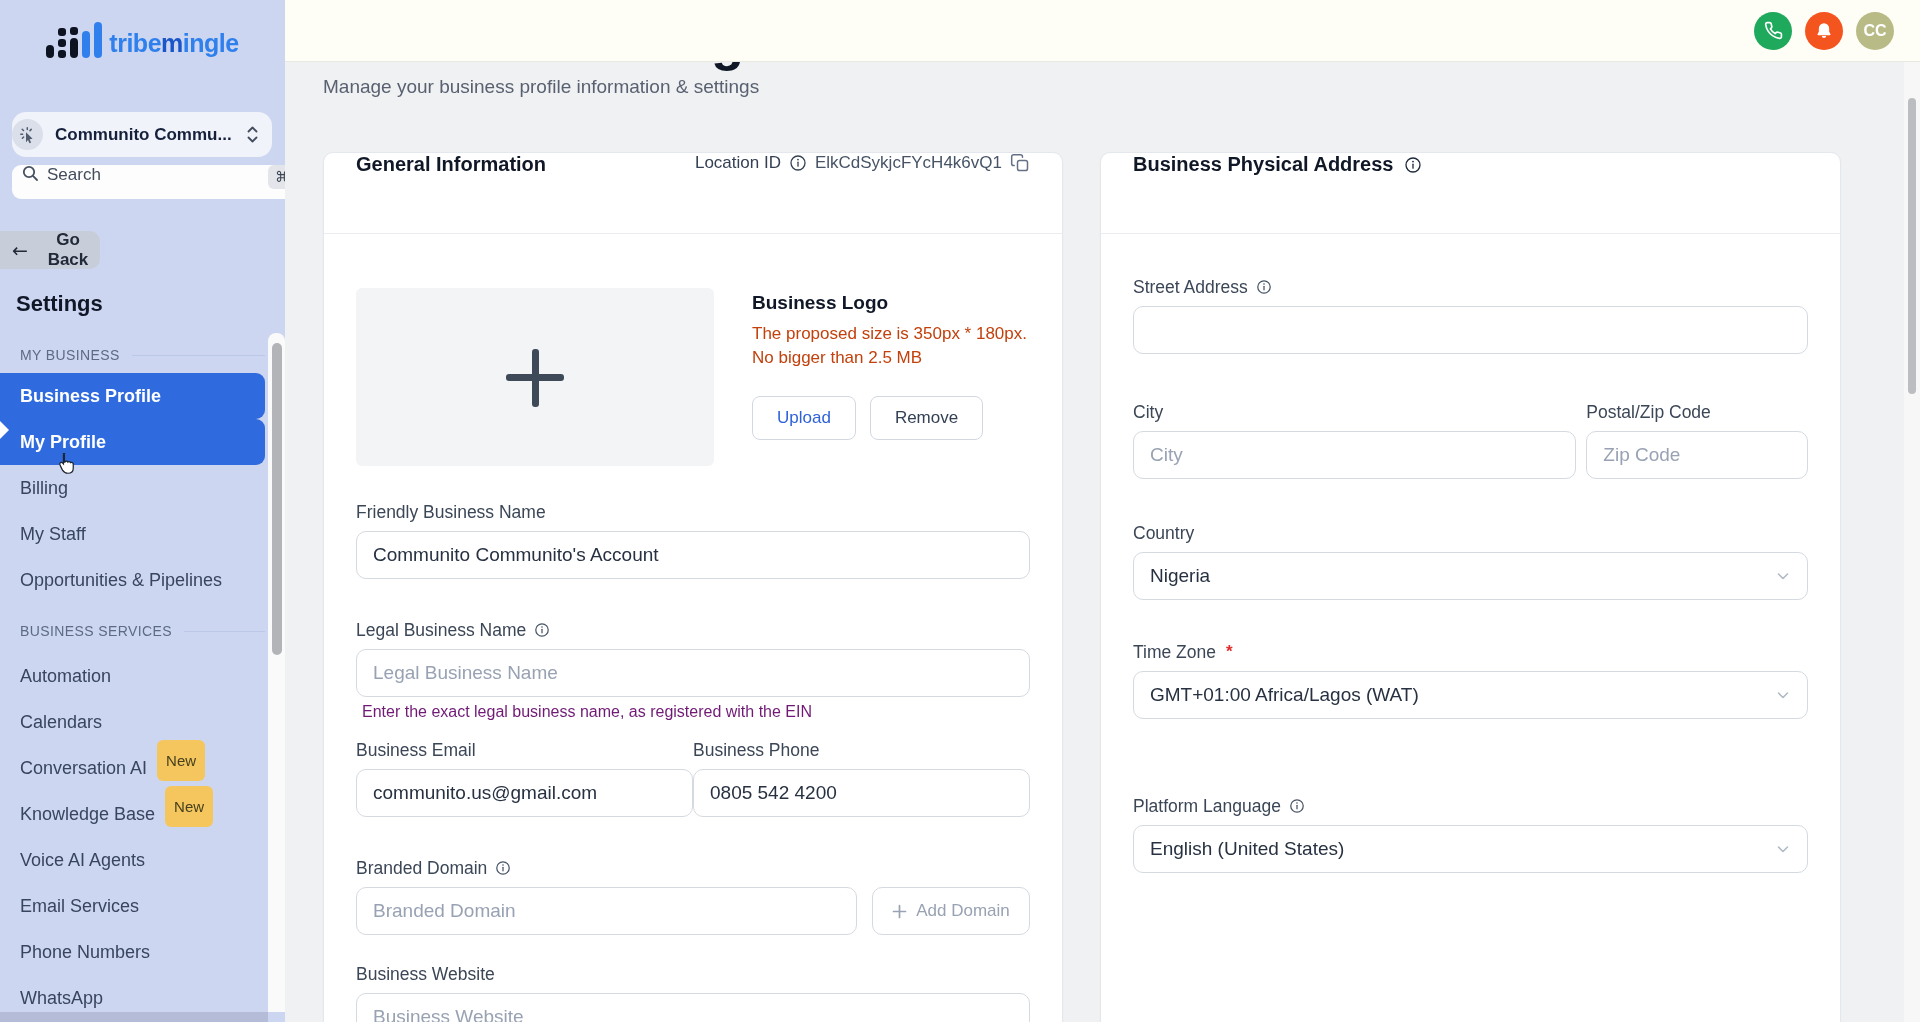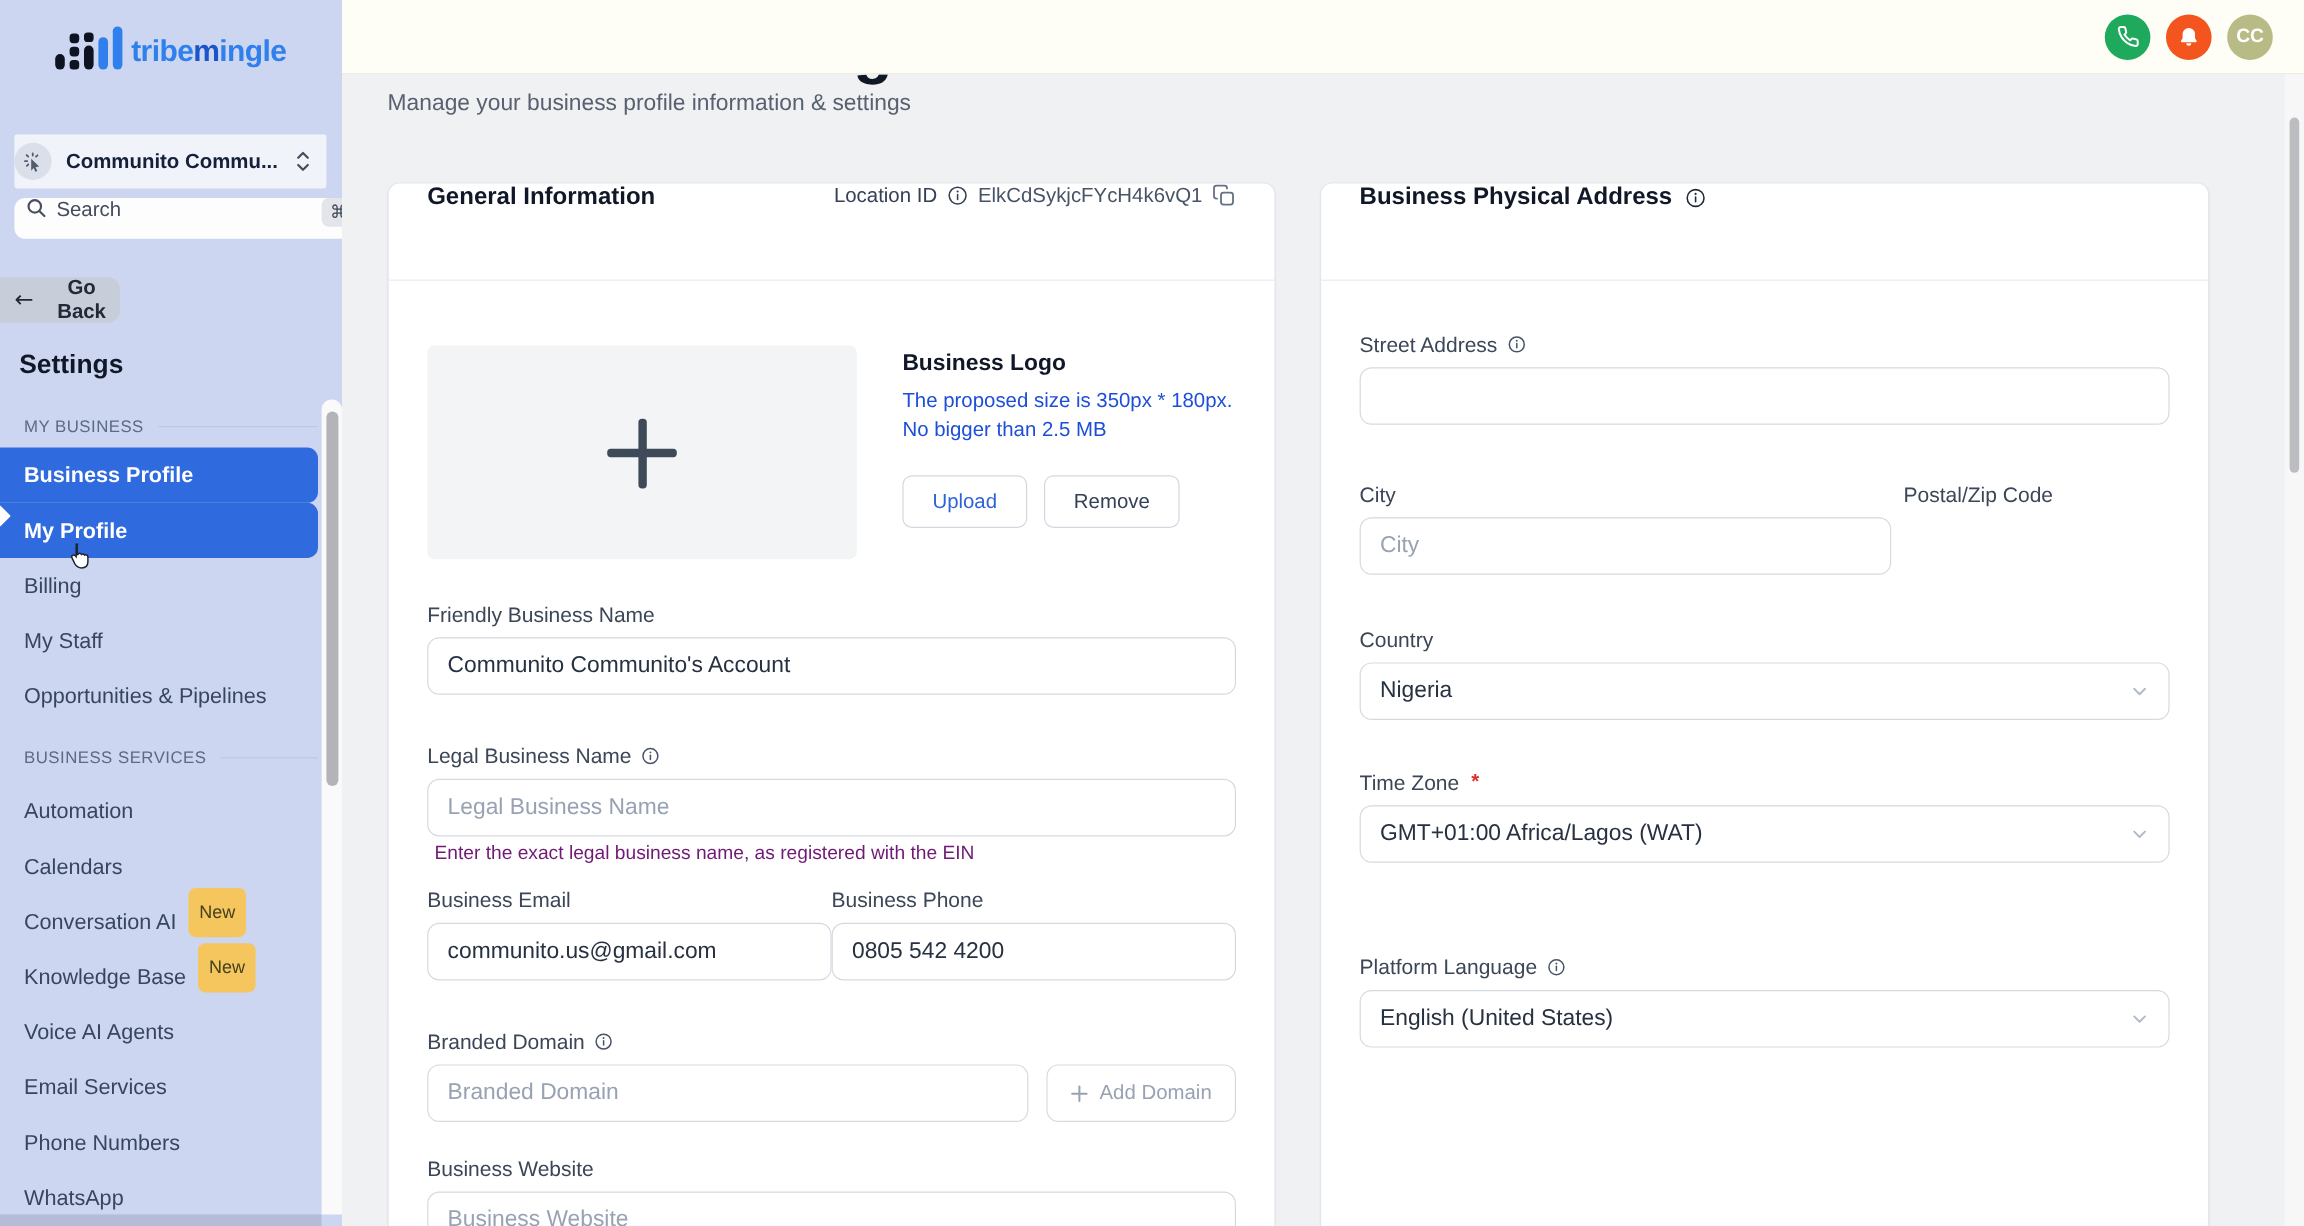--- a/index.html
+++ b/index.html
@@ -16,21 +16,21 @@
   .logo-bars .c1 { height:13px; background:#0d1321; }
   .logo-bars .col { display:flex; flex-direction:column; justify-content:flex-end; gap:3px; height:36px; }
   .logo-bars .dot { width:8px; height:8px; border-radius:3px; background:#0d1321; }
   .logo-bars .c3 { height:20px; background:#0d1321; }
   .logo-bars .c4 { height:27px; background:#2f80ed; }
   .logo-bars .c5 { height:36px; background:#2f80ed; }
   .logo-text { font-size:25px; font-weight:700; letter-spacing:-0.5px; line-height:1; padding-bottom:2px; }
   .logo-text .p1,.logo-text .p3 { color:#2f80ed; }
   .logo-text .p2 { color:#1b56c9; }
 
-  .account { margin:54px 13px 0 12px; height:45px; background:#f1f3fa; border-radius:2px; display:flex; align-items:center; padding:0 12px 0 0; cursor:pointer; }
+  .account { margin:54px 13px 0 12px; height:45px; background:#f1f3fa; border-radius:14px; display:flex; align-items:center; padding:0 12px 0 0; cursor:pointer; }
   .account-avatar { width:31px; height:31px; border-radius:50%; background:#dadfea; display:flex; align-items:center; justify-content:center; flex:0 0 31px; }
   .account-name { flex:1; margin-left:12px; font-size:17px; font-weight:700; color:#15203a; white-space:nowrap; overflow:hidden; }
   .account-chevrons { flex:0 0 auto; display:flex; align-items:center; }
 
   .search-row { margin:8px 12px 0 12px; display:flex; gap:8px; height:34px; }
   .search-box { flex:1; background:#fdfdfe; border-radius:9px; display:flex; align-items:flex-start; padding:0 6px 0 10px; }
   .search-box input { border:0; outline:0; background:transparent; flex:1; margin-left:8px; font-size:17px; color:#333d4d; font-family:"Liberation Sans",sans-serif; min-width:0; }
   .search-box input::placeholder { color:#424c5b; }
   .kbd { background:#e3e5ea; border-radius:6px; font-size:15px; color:#3e4654; padding:3px 7px; white-space:nowrap; font-family:"DejaVu Sans","Liberation Sans",sans-serif; }
 
@@ -78,21 +78,21 @@
   .icon-btn { background:none; border:0; padding:0; cursor:pointer; display:flex; align-items:center; }
 
   .card-body { padding:0 32px; }
 
   .logo-section { margin-top:54px; display:flex; gap:38px; }
   .logo-drop { width:358px; height:178px; background:#f2f4f6; border-radius:6px; position:relative; cursor:pointer; flex:0 0 358px; }
   .logo-drop::before, .logo-drop::after { content:""; position:absolute; background:#3f4a59; border-radius:3px; }
   .logo-drop::before { width:58px; height:7px; left:150px; top:86px; }
   .logo-drop::after { width:7px; height:58px; left:175.5px; top:60.5px; }
   .logo-info h3 { font-size:19px; font-weight:600; color:#101828; margin:4px 0 8px; }
-  .logo-info p { font-size:17px; color:#1d4ed8; line-height:24px; }
+  .logo-info p { font-size:17px; color:#c2410c; line-height:24px; }
   .logo-buttons { margin-top:26px; display:flex; gap:14px; }
   .btn { height:44px; padding:0 24px; background:#ffffff; border:1px solid #d3d8e0; border-radius:8px; font-size:17px; font-weight:500; cursor:pointer; font-family:"Liberation Sans",sans-serif; }
   .btn.upload { color:#2f62d9; }
   .btn.remove { color:#344054; }
 
   .fgroup { }
   .flabel { display:flex; align-items:center; gap:8px; font-size:17.5px; font-weight:500; color:#3b4656; margin-bottom:8px; height:22px; }
   .finput { width:100%; height:48px; border:1px solid #d5dae1; border-radius:10px; padding:0 16px; font-size:19px; color:#273141; background:#fff; outline:none; font-family:"Liberation Sans",sans-serif; }
   .finput::placeholder { color:#98a2b3; }
   .fhelper { margin:6px 0 0 6px; font-size:16px; color:#701a75; }
@@ -390,20 +390,21 @@
             <input class="finput" type="text" style="">
           </div>
 
           <div class="city-row mt47">
             <div class="fgroup city">
               <div class="flabel">City</div>
               <input class="finput" type="text" placeholder="City" style="">
             </div>
             <div class="fgroup zip">
               <div class="flabel">Postal/Zip Code</div>
+              <input class="finput" type="text" placeholder="Zip Code" style="">
             </div>
           </div>
 
 
           <div class="fgroup mt43">
             <div class="flabel">Country</div>
             <div class="fselect">
               <span>Nigeria</span>
               <svg width="16" height="16" viewBox="0 0 16 16" fill="none" stroke="#b2bac6" stroke-width="1.6" stroke-linecap="round" stroke-linejoin="round">
                   <path d="M3.5 6 L8 10.5 L12.5 6"></path>

